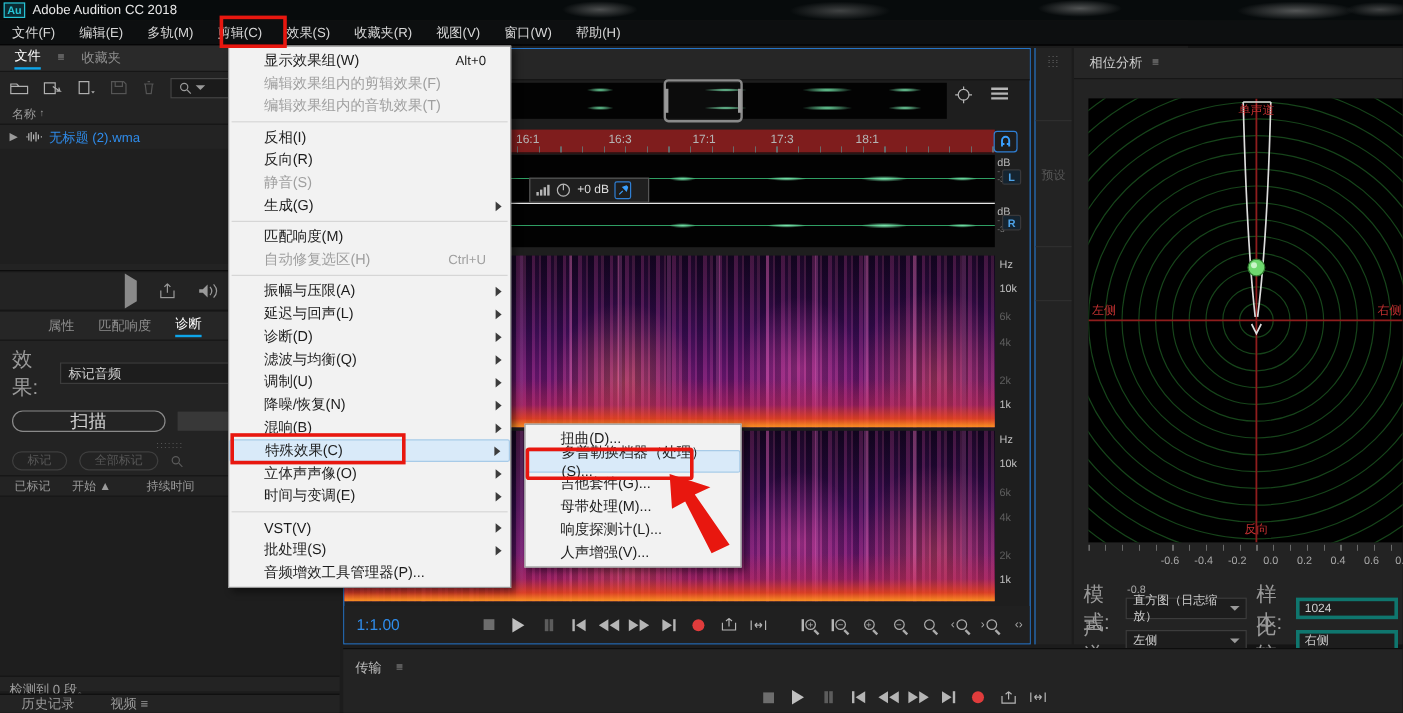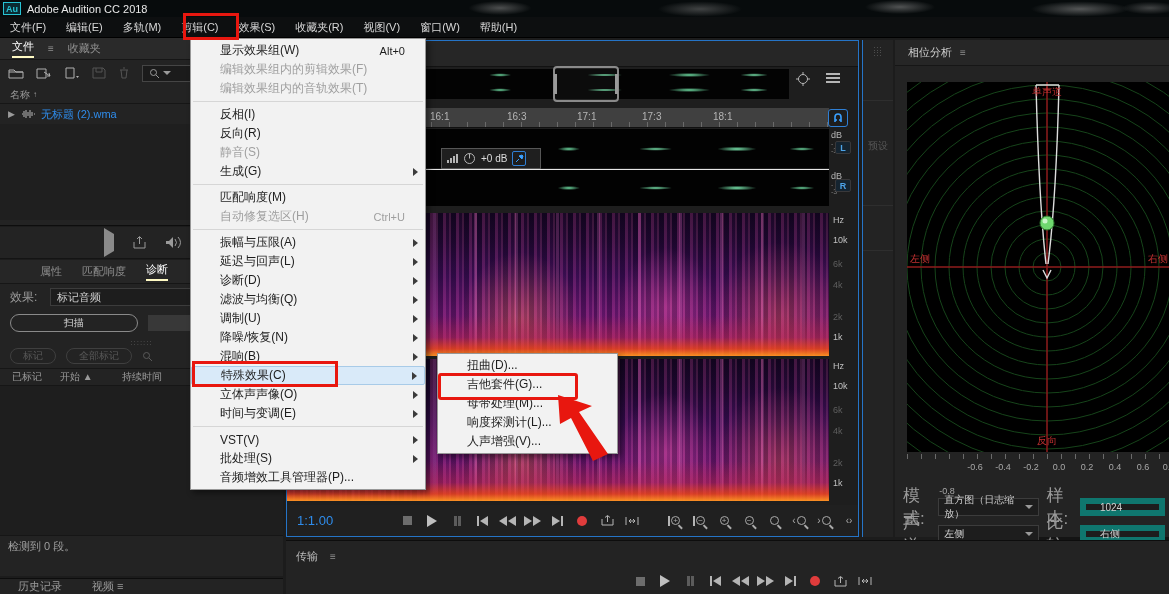--- a/index.html
+++ b/index.html
@@ -28,21 +28,21 @@
     border:3px solid #e8170f; z-index:70; pointer-events:none; }
 
   
   .panel { position:absolute; background:#232323; }
 
   
   .files-panel { left:0; top:38px; width:283px; height:188px; border-bottom:1px solid #0d0d0d; }
   .ptabs { height:22px; display:flex; align-items:center; gap:14px; padding-left:12px;
     background:#2a2a2a; border-bottom:1px solid #161616; }
   .ptab { color:#8f8f8f; font-size:11px; }
-  .ptab.active { color:#ffffff; border-bottom:2px solid #fef9c3; padding-bottom:2px;font-family:Liberation Mono, monospace; }
+  .ptab.active { color:#ffffff; border-bottom:2px solid #0ea5e9; padding-bottom:2px;font-family:Liberation Mono, monospace; }
   .hamb { color:#8f8f8f; font-size:10px; }
   .ftoolbar { height:26px; display:flex; align-items:center; gap:12px; padding-left:8px; }
   .ticon { display:flex; align-items:center; }
   .searchbox { display:flex; align-items:center; gap:3px; border:1px solid #454545;
     background:#1b1b1b; height:17px; padding:0 6px; width:110px; }
   .fheaders { height:18px; display:flex; align-items:center; color:#9a9a9a; font-size:10px;
     padding-left:10px; border-bottom:1px solid #161616; }
   .fheaders .st { position:absolute; left:253px; }
   .frow { height:20px; display:flex; align-items:center; gap:6px; padding-left:8px; }
   .chev { color:#9a9a9a; font-size:9px; }
@@ -51,28 +51,28 @@
 
   
   .monitor-row { left:0; top:227px; width:283px; height:32px; display:flex; align-items:center;
     gap:18px; padding-left:104px; border-bottom:1px solid #141414; }
 
   
   .diag-panel { left:0; top:260px; width:283px; height:316px; }
   .dtabs { height:24px; display:flex; align-items:center; gap:20px; padding-left:40px;
     background:#262626; border-bottom:1px solid #161616; }
   .drow { display:flex; align-items:center; gap:6px; padding:4px 8px 2px 10px; }
-  .dlabel { color:#9a9a9a; font-size:12px; width:34px; }
+  .dlabel { color:#9a9a9a; font-size:17px; width:34px; }
   .dselect { flex:1; height:18px; background:#1d1d1d; border:1px solid #3c3c3c; color:#cfcfcf;
     font-size:11px; display:flex; align-items:center; padding:0 6px; justify-content:space-between; }
   .caret { width:0; height:0; border-left:4px solid transparent; border-right:4px solid transparent;
     border-top:4px solid #9a9a9a; }
   .dbuttons { display:flex; gap:10px; padding:6px 10px; }
   .pillbtn { flex:1; height:18px; border:1px solid #8a8a8a; border-radius:9px; color:#d5d5d5;
-    font-size:10px; display:flex; align-items:center; justify-content:center; }
+    font-size:15px; display:flex; align-items:center; justify-content:center; }
   .flatbtn { flex:1; height:16px; margin-top:1px; background:#383838; color:#cfcfcf; font-size:11px;
     display:flex; align-items:center; justify-content:center; }
   .gripdots { height:8px; display:flex; justify-content:center; align-items:center; color:#5c5c5c;
     font-size:8px; letter-spacing:1px; }
   .dimrow { display:flex; gap:10px; padding:2px 10px 4px; align-items:center; }
   .dimpill { height:16px; padding:0 12px; border:1px solid #3f3f3f; border-radius:8px; color:#585858;
     font-size:10px; display:flex; align-items:center; }
   .lheaders { height:18px; display:flex; gap:0; color:#9a9a9a; font-size:10px; align-items:center;
     border-top:1px solid #161616; border-bottom:1px solid #161616; padding-left:12px; }
   .lheaders span.h1{width:48px} .lheaders span.h2{width:62px} .lheaders span.h3{width:68px}
@@ -98,21 +98,21 @@
       radial-gradient(ellipse 26px 2px at 63% 50%, #79e8ae, transparent 70%),
       radial-gradient(ellipse 30px 3px at 80% 50%, #6fdfa4, transparent 70%),
       radial-gradient(ellipse 20px 2.5px at 93% 50%, #79e8ae, transparent 70%),
       linear-gradient(transparent 45%, #2f9e63 45%, #2f9e63 55%, transparent 55%); }
   .navbox { position:absolute; left:262px; top:-3px; width:66px; height:36px;
     border:2px solid #8a8a8a; border-radius:4px; background:rgba(255,255,255,0.04); }
   .navbox::before,.navbox::after { content:""; position:absolute; top:6px; bottom:6px; width:3px;
     background:#9a9a9a; }
   .navbox::before{ left:-1px; } .navbox::after{ right:-1px; }
   .ov-icons { position:absolute; left:508px; top:30px; display:flex; gap:14px; }
-  .ruler { position:absolute; left:0; top:67px; width:542px; height:20px; background:#404040;
+  .ruler { position:absolute; left:0; top:67px; width:542px; height:20px; background:#7f1d1d;
     border-bottom:1px solid #101010; color:#b5b5b5; font-size:10px; }
   .ruler::after { content:""; position:absolute; left:0; right:0; bottom:0; height:5px;
     background:repeating-linear-gradient(90deg,#6a6a6a 0 1px, transparent 1px 18px); }
   .rlabel { position:absolute; top:3px; }
   .magnet { position:absolute; left:541px; top:68px; width:20px; height:18px; background:#1d1d1d;
     border:1px solid #2f7fd4; border-radius:3px; display:flex; align-items:center; justify-content:center; }
   .wave { position:absolute; left:0; width:542px; background:#020202; }
   .waveline { position:absolute; left:0; right:0; top:50%; height:6px; margin-top:-3px;
     background:
       radial-gradient(ellipse 12px 3px at 7% 50%, #7ae9af, transparent 70%),
@@ -186,22 +186,22 @@
   .pdisplay { position:absolute; left:12px; top:42px; width:262px; height:370px; background:#000; }
   .pticks { position:absolute; left:12px; top:414px; width:262px; height:22px; color:#a8a8a8;
     font-size:9px; }
   .pticks::before { content:""; position:absolute; left:0; right:0; top:0; height:5px;
     background:repeating-linear-gradient(90deg,#6a6a6a 0 1px, transparent 1px 14px); }
   .pticks span { position:absolute; top:8px; transform:translateX(-50%); }
   .prow { position:absolute; left:8px; width:262px; display:flex; align-items:center; gap:4px; }
   .plabel { color:#9a9a9a; font-size:17px; width:32px; }
   .pselect { width:102px; height:18px; background:#1d1d1d; border:1px solid #3c3c3c; color:#cfcfcf;
     font-size:10px; display:flex; align-items:center; justify-content:space-between; padding:0 5px; }
-  .pfield { width:86px; height:18px; background:#1d1d1d; border:6px solid #0f766e; color:#cfcfcf;
-    font-size:10px; display:flex; align-items:center; padding:0 14px; }
+  .pfield { width:86px; height:18px; background:#1d1d1d; border:3px solid #0f766e; color:#cfcfcf;
+    font-size:10px; display:flex; align-items:center; padding:0 4px; }
 
   
   .bottom-panel { left:286px; top:540px; width:883px; height:54px; background:#232323;
     border-top:1px solid #0d0d0d; }
   .bphead { display:flex; gap:12px; align-items:center; padding:8px 0 0 10px; color:#bdbdbd;
     font-size:11px; }
   .bp-btns { position:absolute; left:345px; top:32px; }
 
   
   .menu { position:absolute; background:#f2f2f2; border:1px solid #979797;
@@ -731,20 +731,23 @@
       </div>
     <div class="mi">
         <span>音频增效工具管理器(P)...</span>
       </div>
   </div>
 
   <div class="menu submenu">
     <div class="mi">
         <span>扭曲(D)...</span>
       </div>
+    <div class="mi hl">
+        <span>多普勒换档器（处理）(S)...</span>
+      </div>
     <div class="mi">
         <span>吉他套件(G)...</span>
       </div>
     <div class="mi">
         <span>母带处理(M)...</span>
       </div>
     <div class="mi">
         <span>响度探测计(L)...</span>
       </div>
     <div class="mi">

